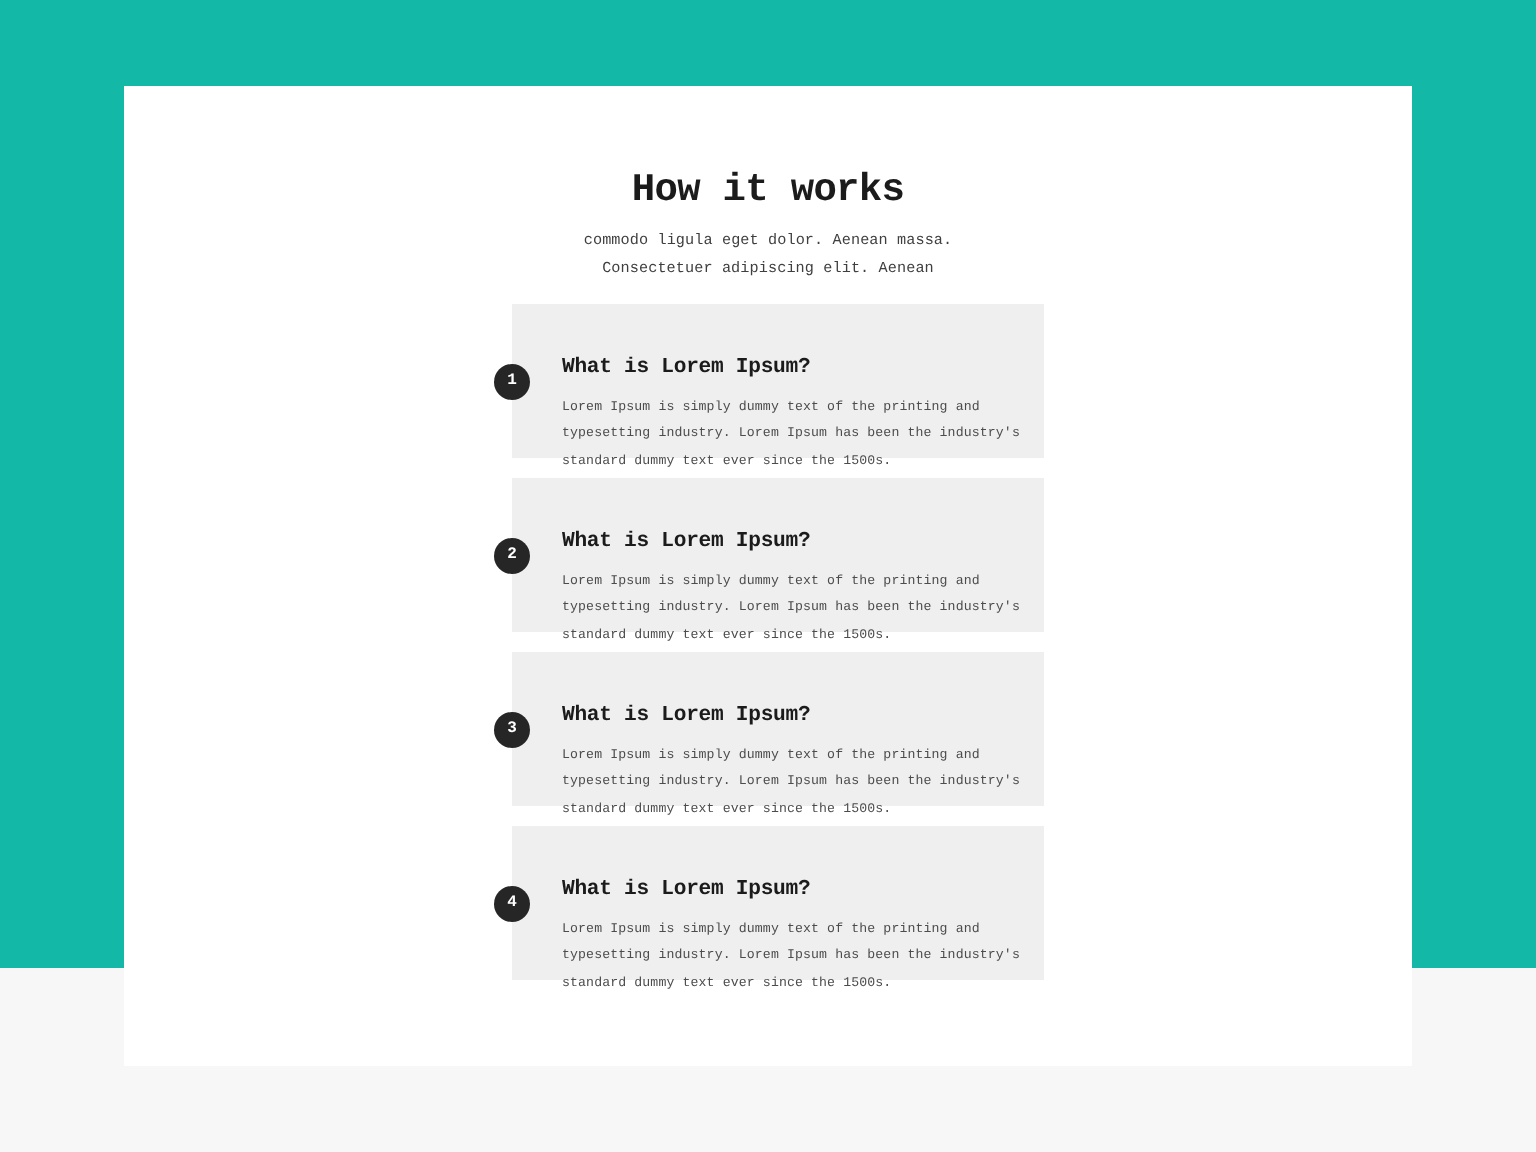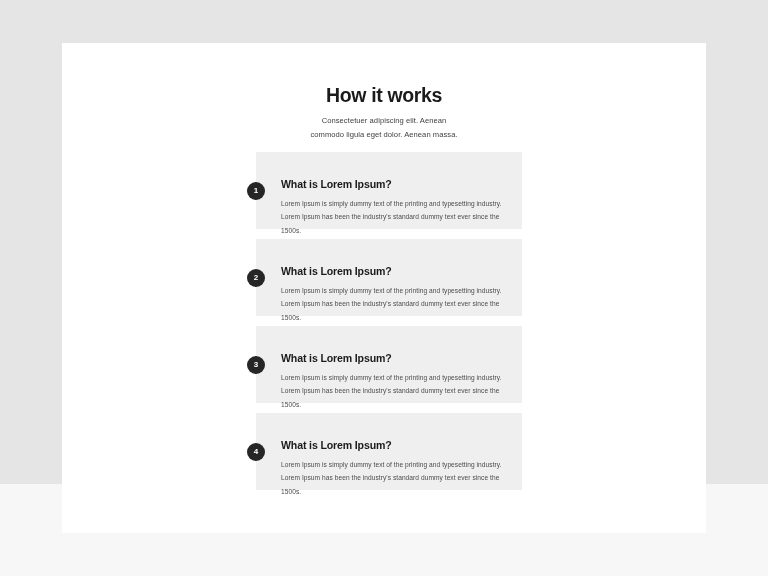--- a/index.html
+++ b/index.html
@@ -14,21 +14,22 @@
   body {
     background: #f7f7f8;
     font-family: "Liberation Sans", sans-serif;
     -webkit-font-smoothing: antialiased;
   }
 
   #slide {
     position: relative;
     width: 768px;
     height: 484px;
-    background: #e5e5e5;
+    background: #14b8a6;
+    font-family: Liberation Mono, monospace;
   }
 
   
   #panel {
     position: absolute;
     left: 62px;
     top: 43px;
     width: 644px;
     height: 490px;
     background: #ffffff;
@@ -125,22 +126,22 @@
 </head>
 <body>
 
 <div id="slide">
 
   <div id="panel">
 
     <div class="header">
       <div class="header-title">How it works</div>
       <div class="header-sub">
+        <span>commodo ligula eget dolor. Aenean massa.</span>
         <span>Consectetuer adipiscing elit. Aenean</span>
-        <span>commodo ligula eget dolor. Aenean massa.</span>
       </div>
     </div>
 
     <div class="steps">
 
       <div class="step">
         <div class="step-badge">1</div>
         <div class="step-body">
           <div class="step-title">What is Lorem Ipsum?</div>
           <div class="step-text">Lorem Ipsum is simply dummy text of the printing and typesetting industry. Lorem Ipsum has been the industry's standard dummy text ever since the 1500s.</div>

